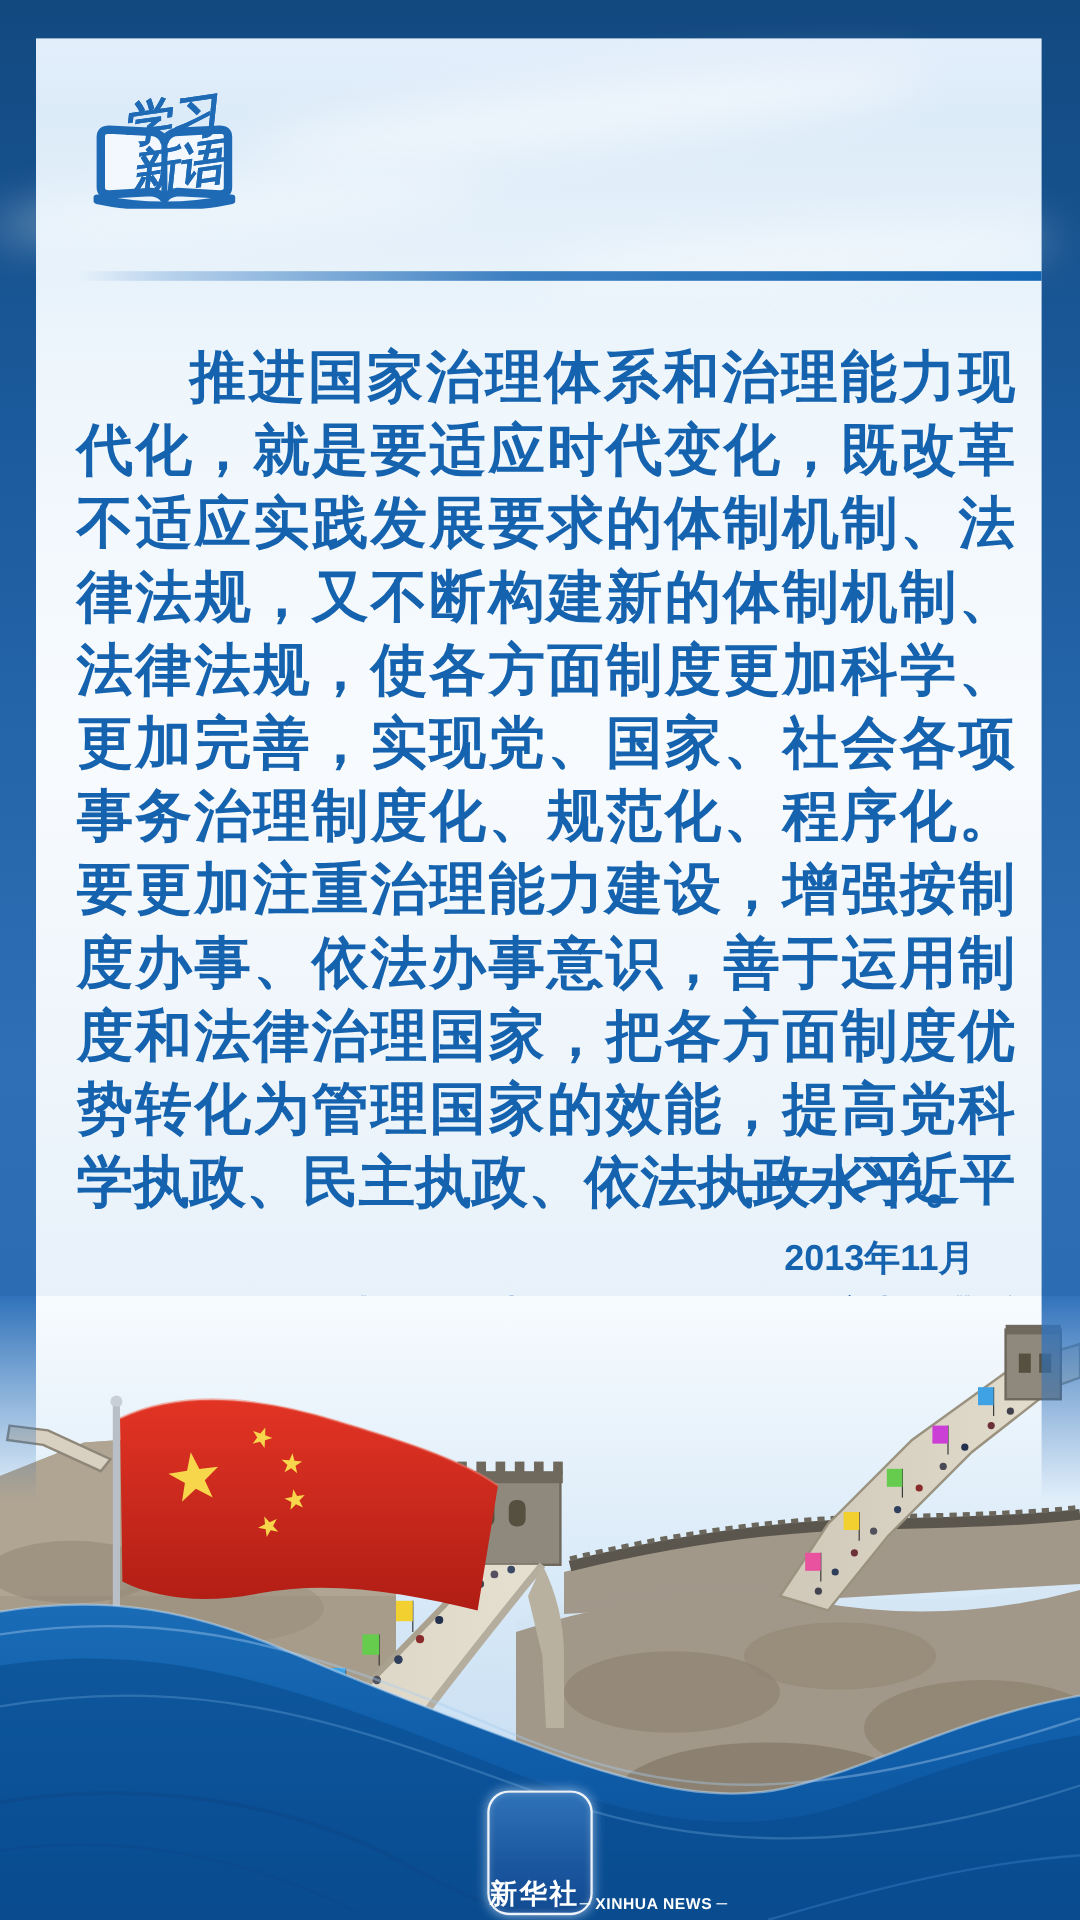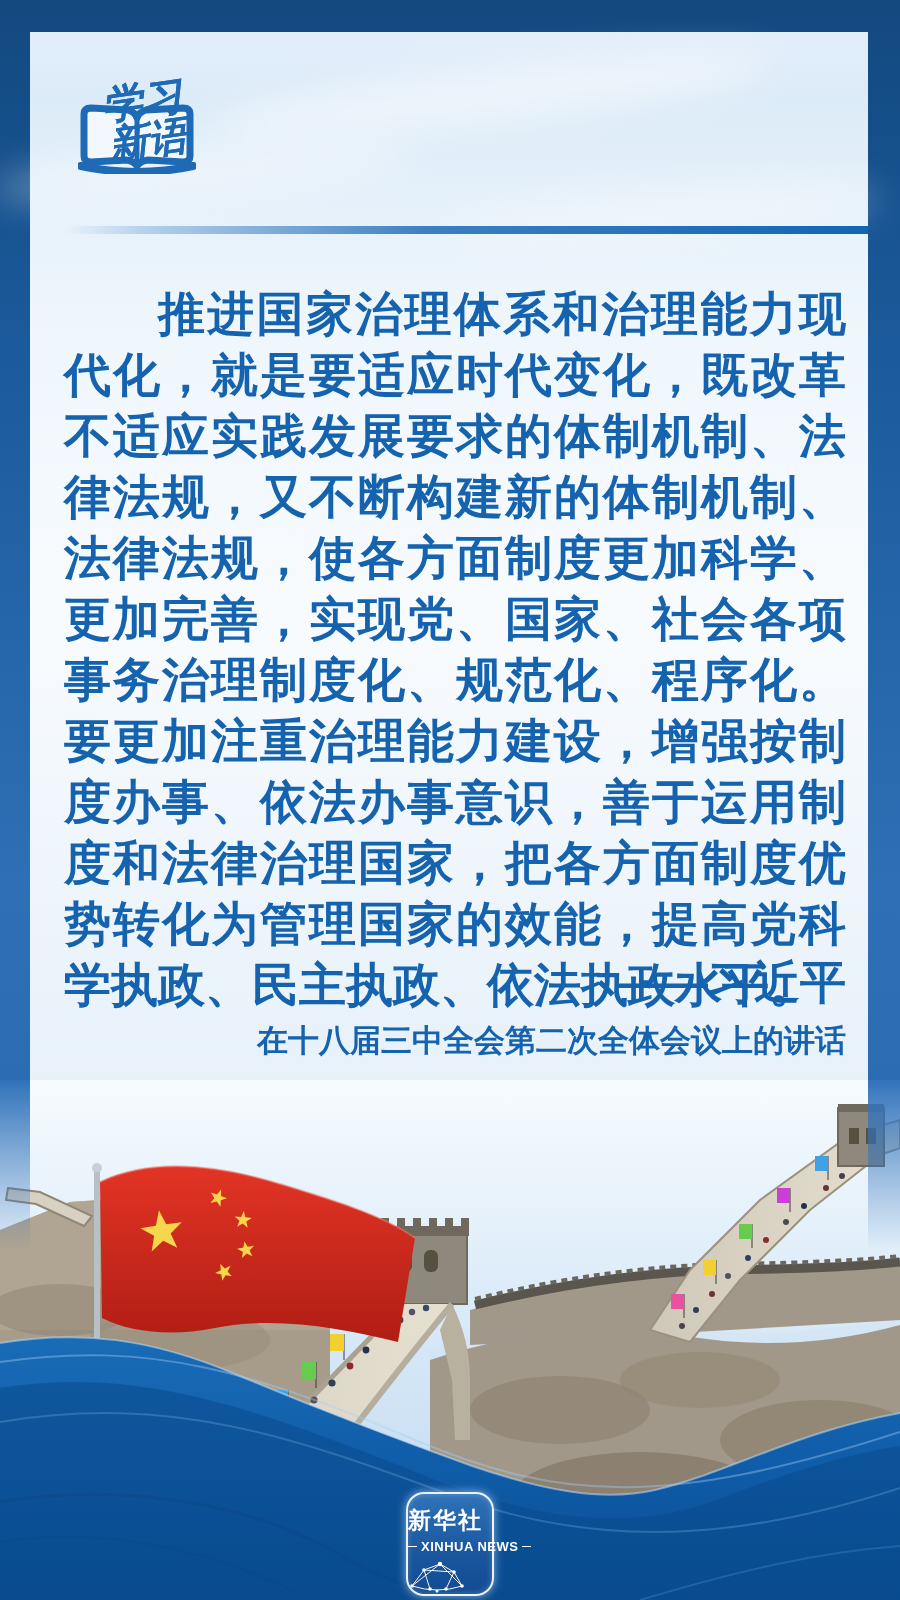--- a/index.html
+++ b/index.html
@@ -56,21 +56,21 @@
   
   .waves{ position:absolute; left:0; top:1290px; width:900px; height:310px; }
 
   
   .badge{
     position:absolute; left:50%; top:1492px; transform:translateX(-50%);
     width:88px; height:104px; border-radius:18px;
     background:linear-gradient(180deg,#2f73b8 0%,#1a569e 60%,#124b92 100%);
     border:2px solid rgba(255,255,255,.92);
     box-shadow:0 0 10px rgba(170,205,240,.8), inset 0 0 6px rgba(255,255,255,.25);
-    display:flex; flex-direction:column; align-items:flex-start; color:#ffffff;
+    display:flex; flex-direction:row; align-items:flex-end; color:#ffffff;
   }
   .badge .cn{ margin-top:11px; font-size:23px; font-weight:900; letter-spacing:2px; white-space:nowrap; }
   .badge .en{ margin-top:3px; display:flex; align-items:center; gap:4px; font-size:13px; font-weight:700; letter-spacing:.5px; white-space:nowrap;}
   .badge .en i{ display:block; width:9px; height:1px; background:#ffffff; }
   .badge svg{ margin-top:4px; }
 </style>
 </head>
 <body>
 
 <div class="poster">
@@ -88,20 +88,21 @@
       <path d="M3,62 Q59,74 115,62" stroke="#1f6ab5" stroke-width="8" fill="none" stroke-linecap="round"></path>
     </svg>
     <span class="cal l1">学习</span>
     <span class="cal l2">新语</span>
   </div>
   <div class="divider"></div>
 
   <div class="quote">推进国家治理体系和治理能力现代化，就是要适应时代变化，既改革不适应实践发展要求的体制机制、法律法规，又不断构建新的体制机制、法律法规，使各方面制度更加科学、更加完善，实现党、国家、社会各项事务治理制度化、规范化、程序化。要更加注重治理能力建设，增强按制度办事、依法办事意识，善于运用制度和法律治理国家，把各方面制度优势转化为管理国家的效能，提高党科学执政、民主执政、依法执政水平。</div>
   <div class="attlist attribution" style="position:absolute; left:64px; top:952px; width:782px; text-align:right; color:#1563ae;">
     <div class="att-author">——习近平</div>
+    <div class="att-date">2013年11月</div>
     <div class="att-occasion">在十八届三中全会第二次全体会议上的讲话</div>
   </div>
 
   <svg class="photo" viewBox="0 0 900 520">
     <defs>
       <linearGradient id="sky" x1="0" y1="0" x2="0" y2="1">
         <stop offset="0" stop-color="#f7fbfe"></stop>
         <stop offset="0.45" stop-color="#d9eaf8"></stop>
         <stop offset="1" stop-color="#bcd6ee"></stop>
       </linearGradient>

